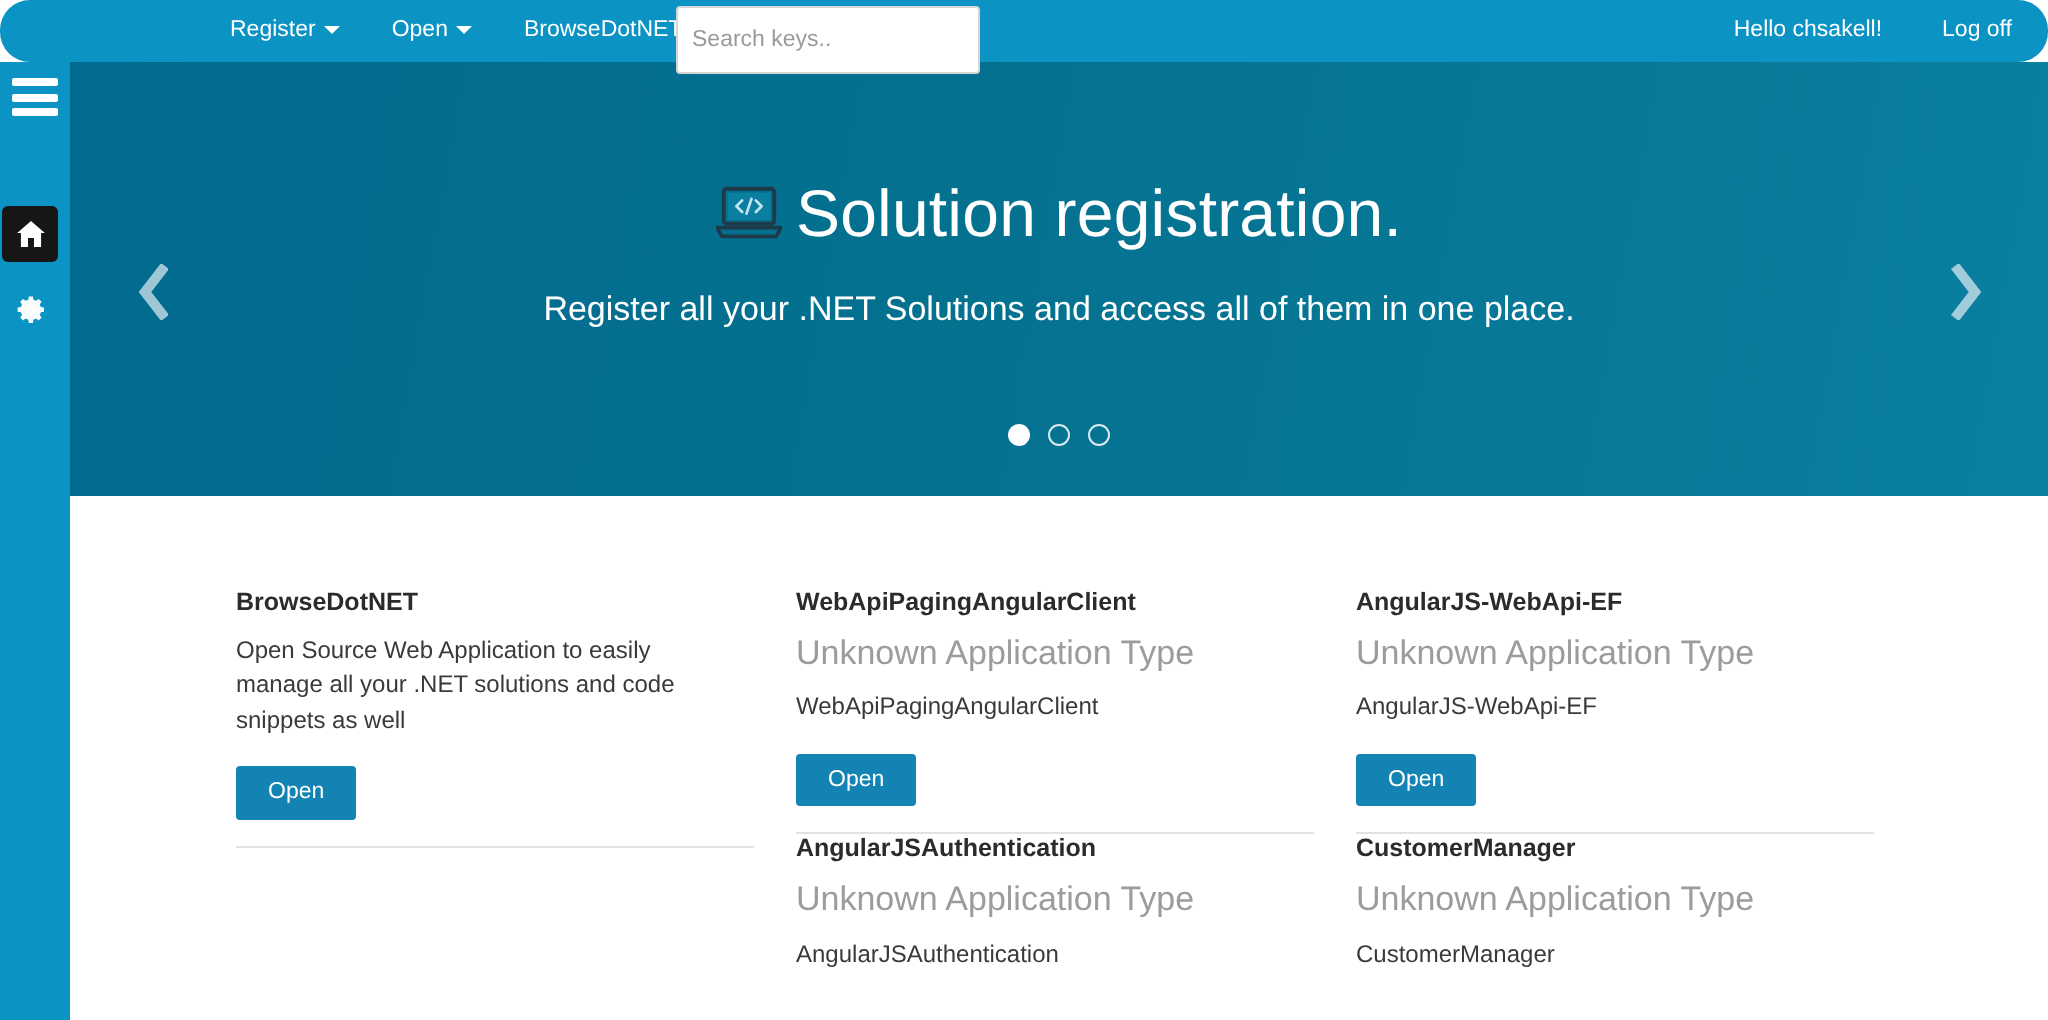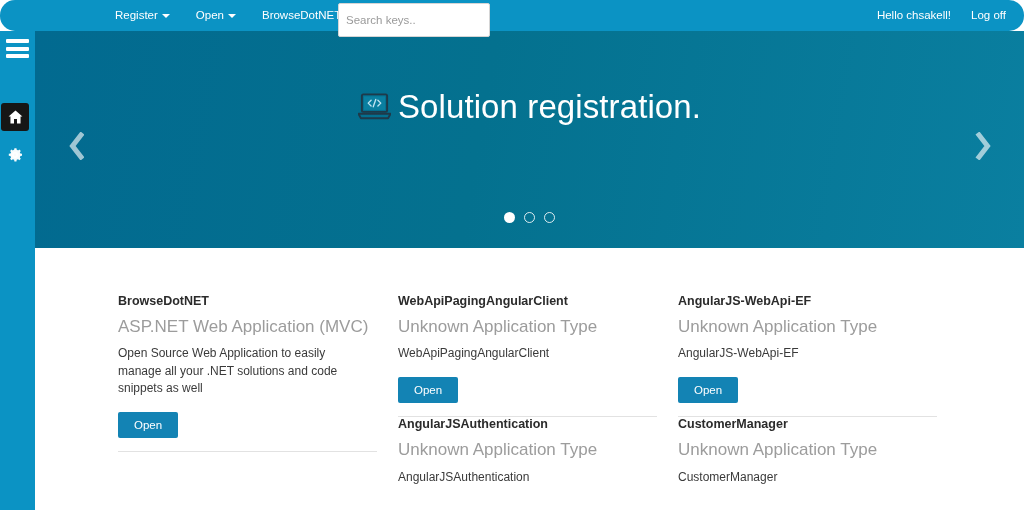--- a/index.html
+++ b/index.html
@@ -76,21 +76,21 @@
   }
   .search-input::placeholder { color: #9a9a9a; }
 
   .nav-right {
     position: absolute;
     right: 18px;
     top: 0;
     height: 31px;
     display: flex;
     align-items: center;
-    gap: 20px;
+    gap: 30px;
   }
   .nav-right .nav-link { font-size: 11.5px; }
 
   
   .sidebar {
     position: absolute;
     top: 31px; left: 0;
     width: 35px;
     height: 479px;
     background: #0b93c4;
@@ -335,20 +335,21 @@
         <svg width="33" height="30" viewBox="0 0 34 30">
           <rect x="4" y="2" width="26" height="18" rx="1.6" fill="none" stroke="#1e3a4a" stroke-width="2"></rect>
           <rect x="6" y="4" width="22" height="14" fill="#0a7fa0"></rect>
           <path d="M13.5 8 L10.5 11 L13.5 14" stroke="#bfe4f2" stroke-width="1.4" fill="none" stroke-linecap="round" stroke-linejoin="round"></path>
           <path d="M20.5 8 L23.5 11 L20.5 14" stroke="#bfe4f2" stroke-width="1.4" fill="none" stroke-linecap="round" stroke-linejoin="round"></path>
           <path d="M18.3 7.2 L15.7 14.8" stroke="#bfe4f2" stroke-width="1.4" stroke-linecap="round"></path>
           <path d="M0.5 22 L33.5 22 L31 26.5 L3 26.5 Z" fill="none" stroke="#1e3a4a" stroke-width="2" stroke-linejoin="round"></path>
         </svg>
         <div class="hero-title">Solution registration.</div>
       </div>
+      <div class="hero-sub">Register all your .NET Solutions and access all of them in one place.</div>
     </div>
 
     <div class="hero-arrow next">
       <svg width="18" height="28" viewBox="0 0 18 28">
         <path d="M4 3 L12.5 14 L4 25" stroke="#ffffff" stroke-width="5" fill="none" stroke-linecap="square" stroke-linejoin="miter"></path>
       </svg>
     </div>
 
     <div class="indicators">
       <span class="dot active"></span>
@@ -356,21 +357,20 @@
       <span class="dot"></span>
     </div>
   </div>
 
   <div class="content">
     <div class="cards-grid">
 
       <div class="col">
         <div class="card">
           <div class="card-title">BrowseDotNET</div>
-          <div class="card-type">ASP.NET Web Application (MVC)</div>
           <div class="card-desc">Open Source Web Application to easily manage all your .NET solutions and code snippets as well</div>
           <button class="open-btn">Open</button>
         </div>
       </div>
 
       <div class="col">
         <div class="card">
           <div class="card-title">WebApiPagingAngularClient</div>
           <div class="card-type">Unknown Application Type</div>
           <div class="card-desc">WebApiPagingAngularClient</div>

